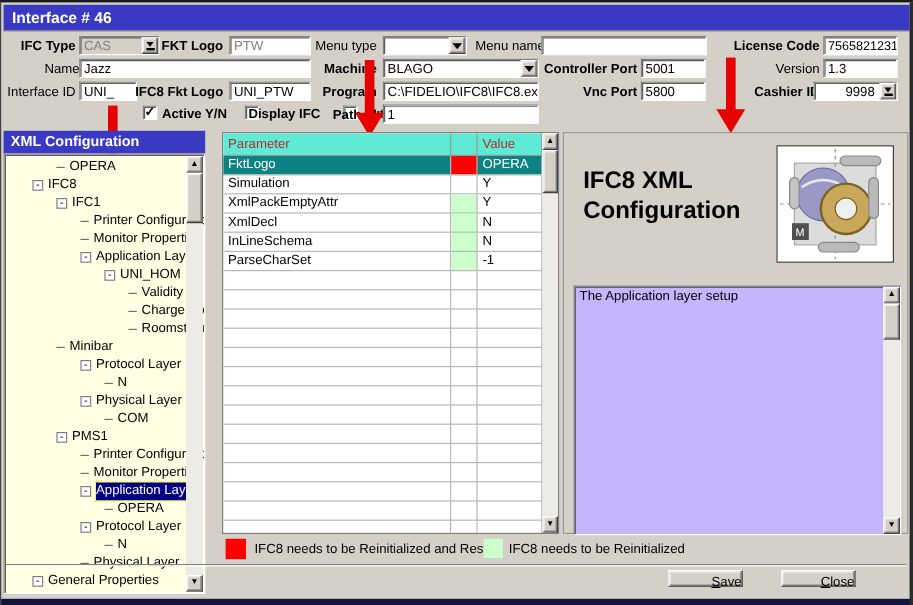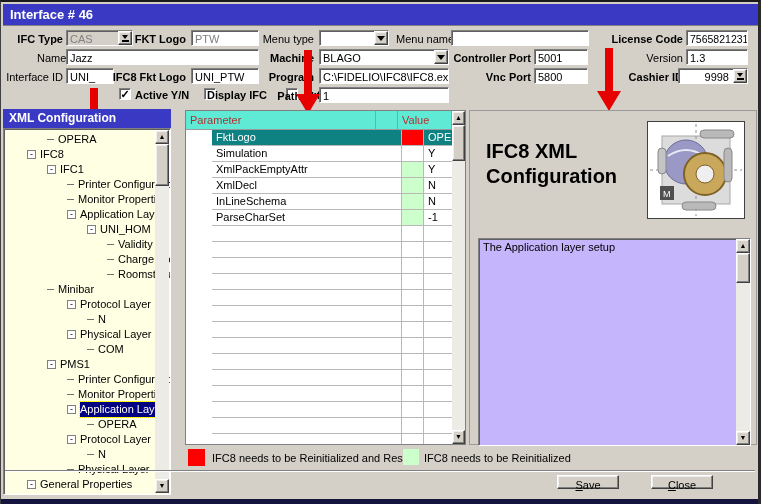--- a/index.html
+++ b/index.html
@@ -65,21 +65,21 @@
             font-size:7px; line-height:12px; text-align:center; }
   .sb-thumb { position:absolute; left:0; width:100%; background:#d4d0c8;
               border:1px solid; border-color:#fff #404040 #404040 #fff;
               box-shadow:inset -1px -1px 0 #808080, inset 1px 1px 0 #eee; }
 
   
   .ptable { position:absolute; left:184px; top:108px; width:281px; height:335px; background:#fff;
             border:1px solid #808080; overflow:hidden; }
   .phead { display:flex; height:19px; background:#5eead4; font-size:11px; color:#b03030; }
   .phead .hc { border-right:1px solid #9a9a9a; border-bottom:1px solid #9a9a9a; line-height:18px; padding-left:4px; }
-  .pbody .prow { display:flex; height:16px; font-size:11px;padding-left:26px; }
+  .pbody .prow { display:flex; height:16px; font-size:11px; }
   .pc { border-right:1px solid #b8b8b8; border-bottom:1px solid #b8b8b8; line-height:15px;
         padding-left:4px; overflow:hidden; white-space:nowrap; }
   .c-param { width:190px; flex:none; }
   .c-status { width:22px; flex:none; padding-left:0; }
   .c-value { width:54px; flex:none; }
   .prow.sel .c-param, .prow.sel .c-value { background:#0e8282; color:#fff; }
 
   
   .rpanel { position:absolute; left:468px; top:108px; width:288px; height:335px; border:1px solid #9a9a9a;
             background:#d4d0c8; }
@@ -90,21 +90,21 @@
   .desc-box { position:absolute; left:8px; top:127px; width:273px; height:208px; background:#c4b5fd;
               border:1px solid; border-color:#808080 #fff #fff #808080; box-shadow:inset 1px 1px 0 #5f5f5f;
               font-size:11px; padding:2px 4px; overflow:hidden; }
 
   
   .swatch { position:absolute; width:17px; height:17px; }
   .legend-text { position:absolute; font-size:11px; white-space:nowrap; }
   .groove { position:absolute; left:4px; top:468px; width:750px; height:2px;
             border-top:1px solid #808080; border-bottom:1px solid #fff; }
   .button { position:absolute; width:62px; height:14px; background:#d4d0c8; font-size:11px;
-            font-family:"Liberation Sans", sans-serif; text-align:center; line-height:18px;
+            font-family:"Liberation Sans", sans-serif; text-align:right; line-height:18px;
             border:1px solid; border-color:#fff #404040 #404040 #fff;
             box-shadow:inset -1px -1px 0 #808080, inset 1px 1px 0 #eee; cursor:default; }
 </style>
 </head>
 <body>
 
 <div class="window">
 
   <div class="titlebar">
     <span>Interface # 46</span>

